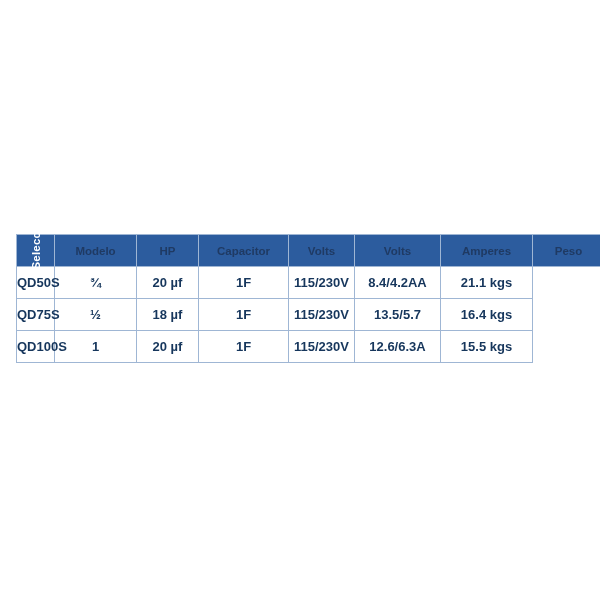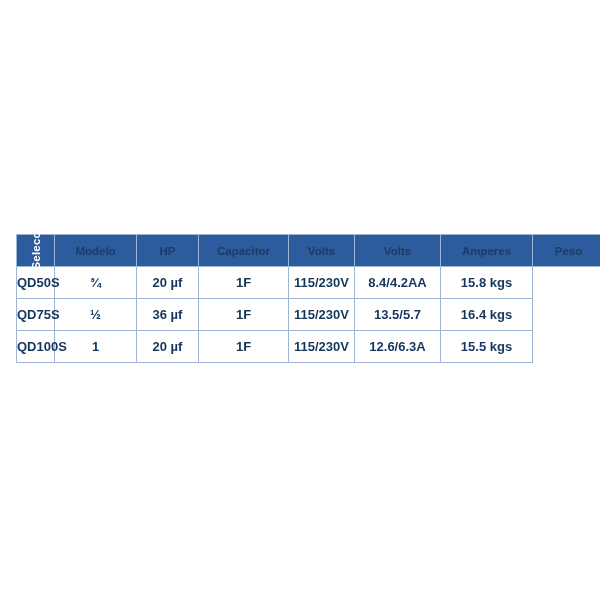--- a/index.html
+++ b/index.html
@@ -110,26 +110,26 @@
       </tr>
     </thead>
     <tbody>
       <tr>
         <td class="data">QD50S</td>
         <td class="data">¾</td>
         <td class="data">20 µf</td>
         <td class="data">1F</td>
         <td class="data">115/230V</td>
         <td class="data">8.4/4.2AA</td>
-        <td class="data">15.8 kgs</td>
+        <td class="data">21.1 kgs</td>
       </tr>
       <tr>
         <td class="data">QD75S</td>
         <td class="data">½</td>
-        <td class="data">36 µf</td>
+        <td class="data">18 µf</td>
         <td class="data">1F</td>
         <td class="data">115/230V</td>
         <td class="data">13.5/5.7</td>
         <td class="data">16.4 kgs</td>
       </tr>
       <tr>
         <td class="data">QD100S</td>
         <td class="data">1</td>
         <td class="data">20 µf</td>
         <td class="data">1F</td>

